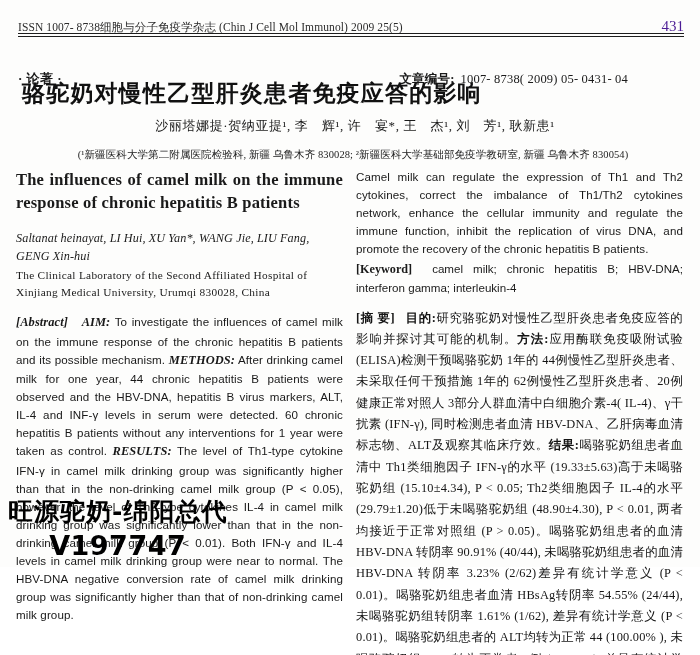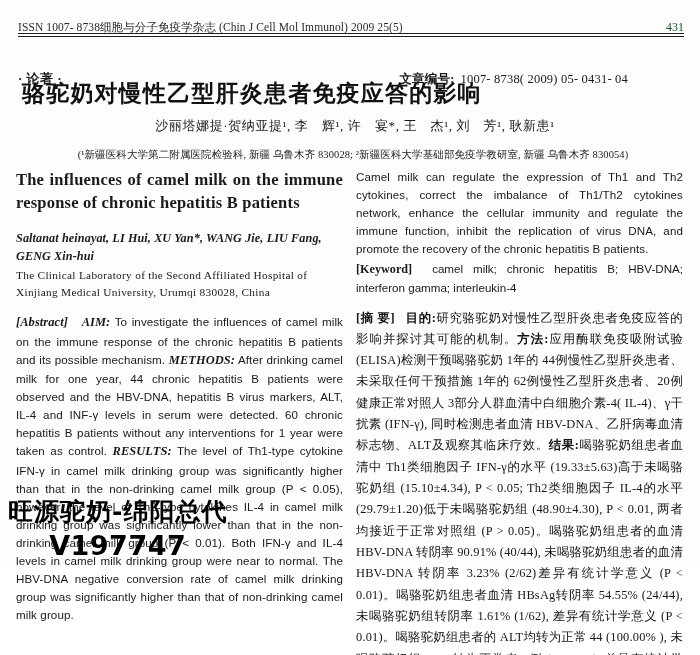--- a/index.html
+++ b/index.html
@@ -36,22 +36,22 @@
     justify-content: space-between;
   }
   .runhead-left {
     font-size: 11.5px;
     letter-spacing: 0.1px;
     color: #2b2b2b;
     white-space: nowrap;
     font-family: "Liberation Serif", "DejaVu Serif", serif;
   }
   .runhead-right {
-    font-size: 12px;
-    color: #14532d;
+    font-size: 15px;
+    color: #4c1d95;
     text-align: right;
   }
   .rule-double {
     position: absolute;
     left: 18px;
     right: 16px;
     top: 33px;
     border-top: 1.6px solid #1d1d1d;
     border-bottom: 0.8px solid #1d1d1d;
     height: 2.2px;
@@ -132,21 +132,21 @@
   .en-title {
     font-size: 16.5px;
     font-weight: bold;
     line-height: 1.42;
     letter-spacing: 0.2px;
     margin: 0 0 14px 0;
     text-align: justify;
   }
   .en-authors {
     font-style: italic;
-    font-weight: bold;
+    font-weight: normal;
     font-size: 12.2px;
     line-height: 1.5;
     margin: 0 0 2px 0;
     letter-spacing: 0.1px;
   }
   .en-affil {
     font-size: 11.3px;
     line-height: 1.5;
     letter-spacing: 0.3px;
     margin: 0 0 12px 0;

